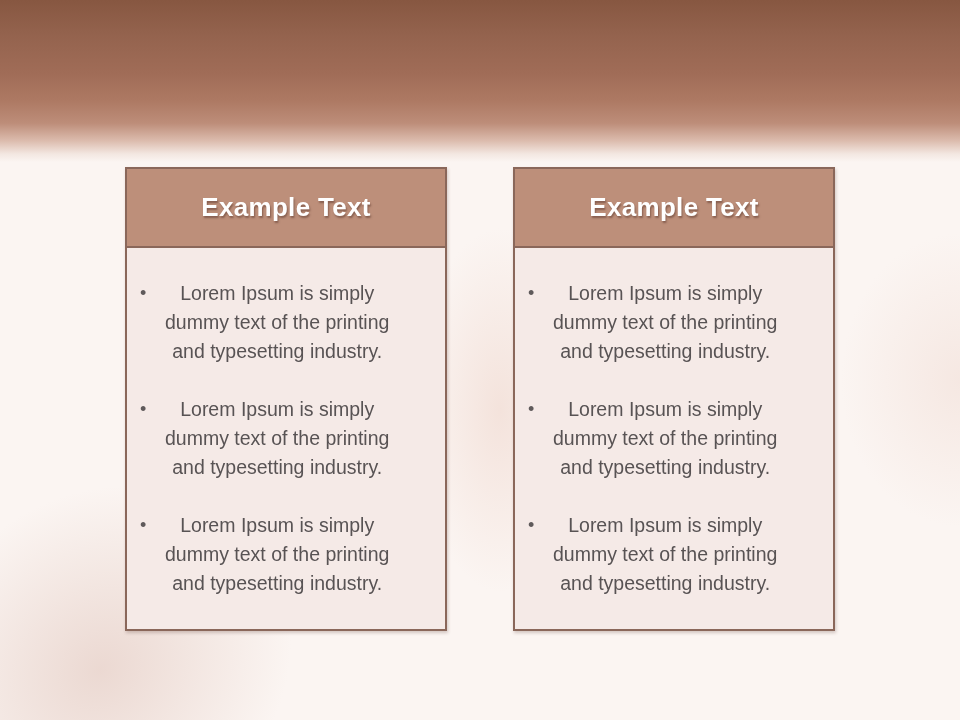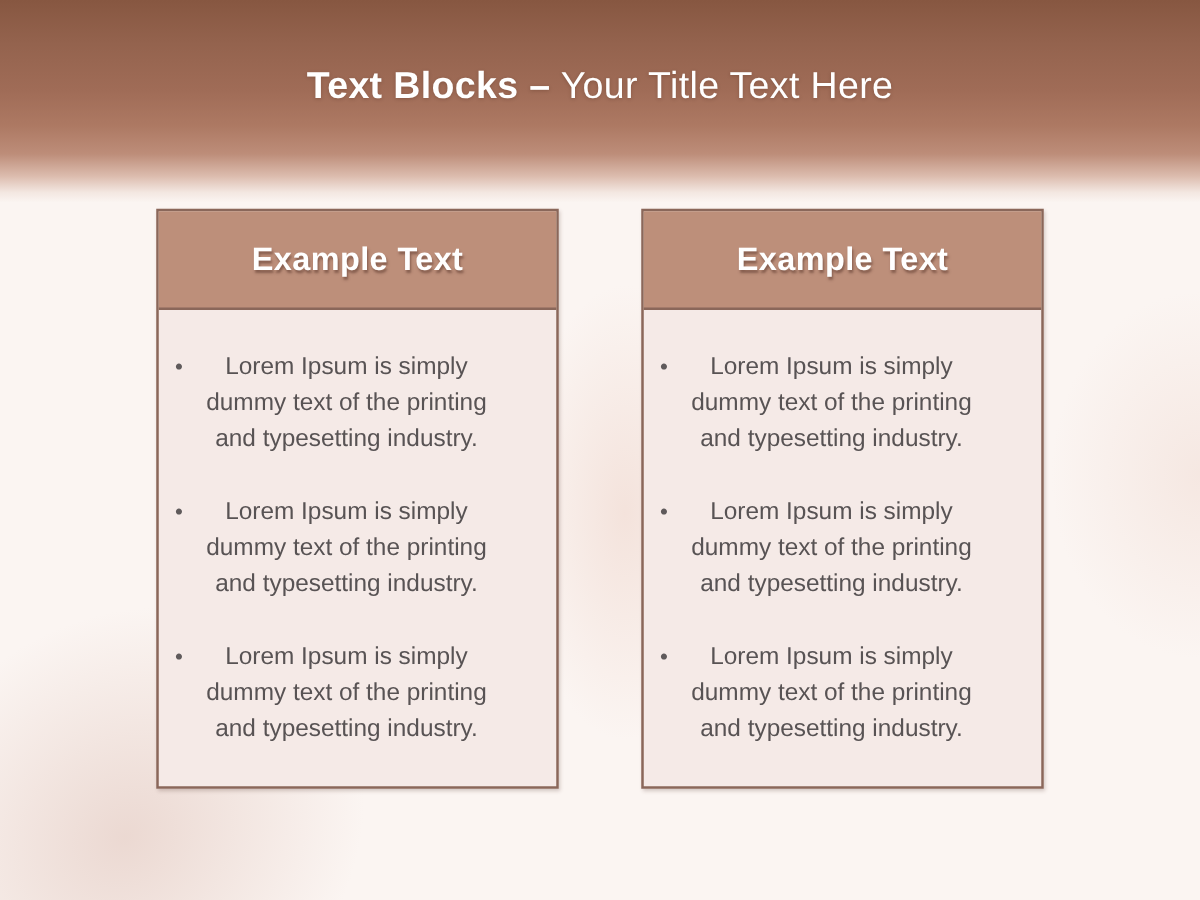--- a/index.html
+++ b/index.html
@@ -103,23 +103,20 @@
 <body>
 
 <div class="slide">
 
   <div class="bg-blob bg-blob-arm"></div>
   <div class="bg-blob bg-blob-fingers-mid"></div>
   <div class="bg-blob bg-blob-finger-right"></div>
 
   <div class="banner"></div>
 
-  <h1 class="title"><span class="title-bold">Text Blocks –</span>
-    <span class="title-rest">Your Title Text Here</span>
-  </h1>
 
   <div class="box box-left">
     <div class="box-header">
       <span class="box-header-label">Example Text</span>
     </div>
     <div class="box-body">
       <div class="bullet">
         <span class="bullet-marker">•</span>
         <div class="bullet-text">
           <div>Lorem Ipsum is simply</div>

